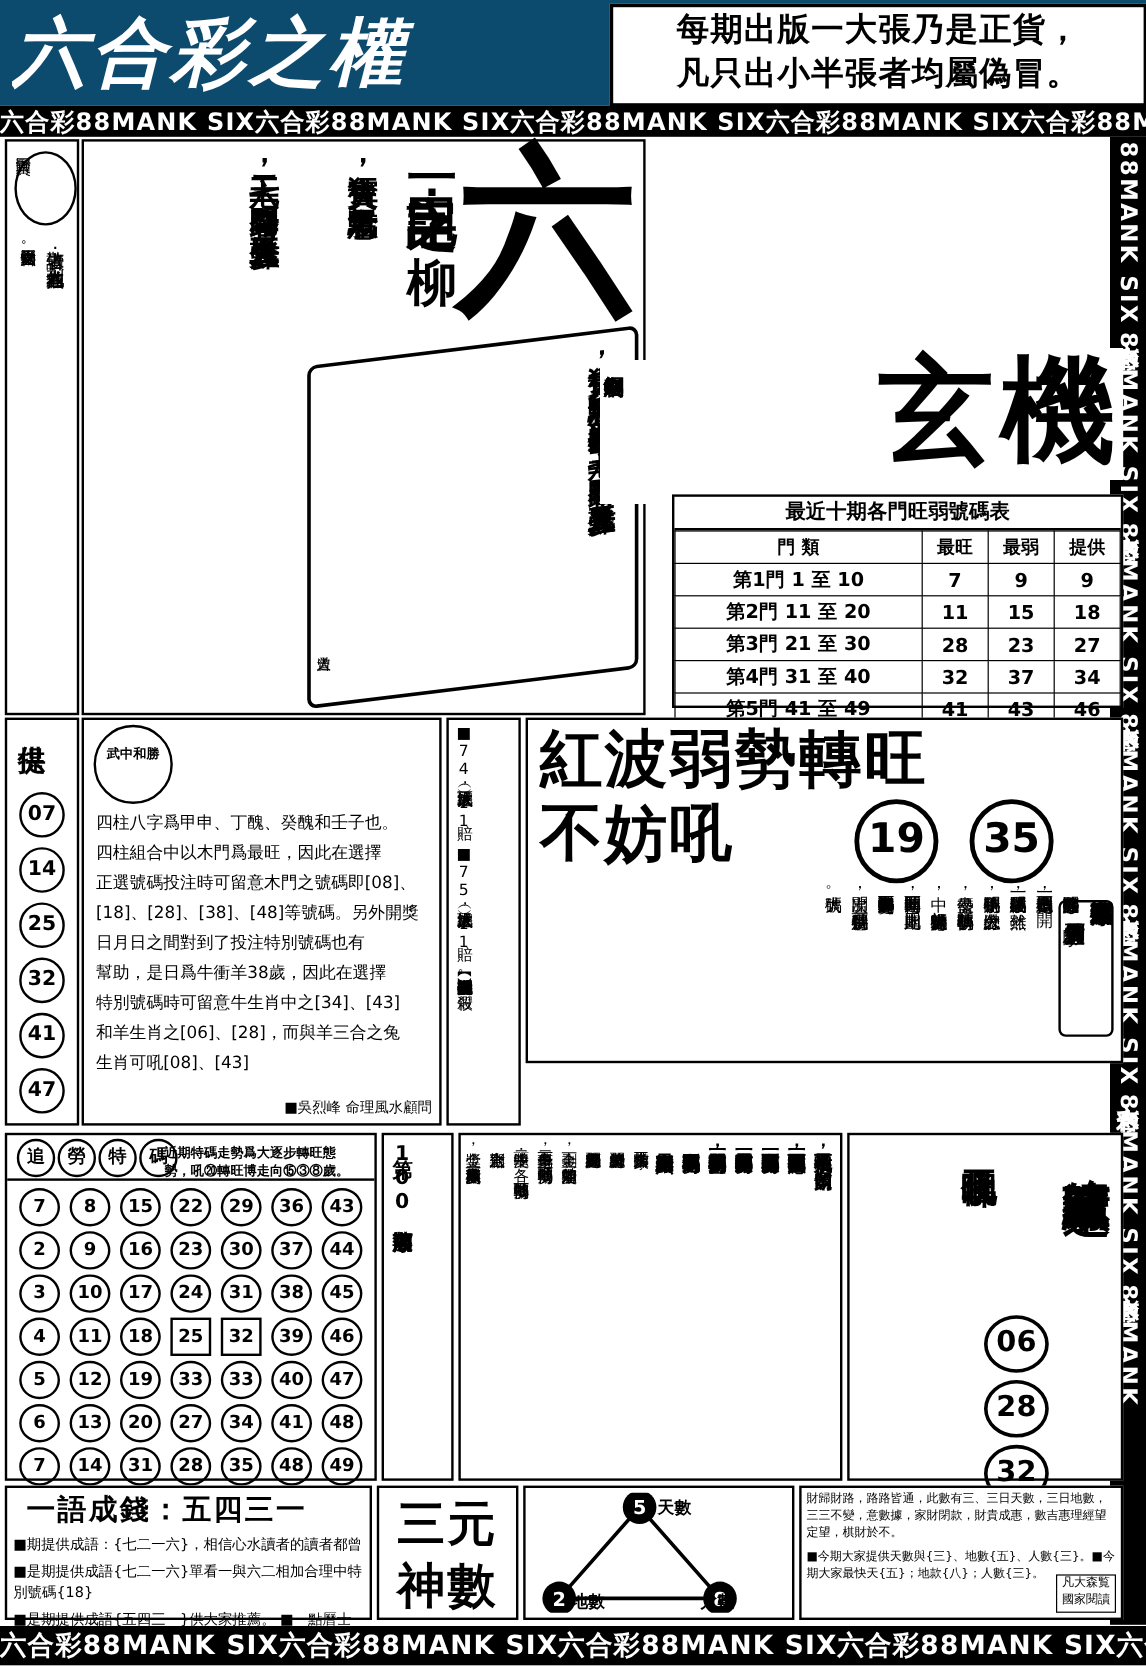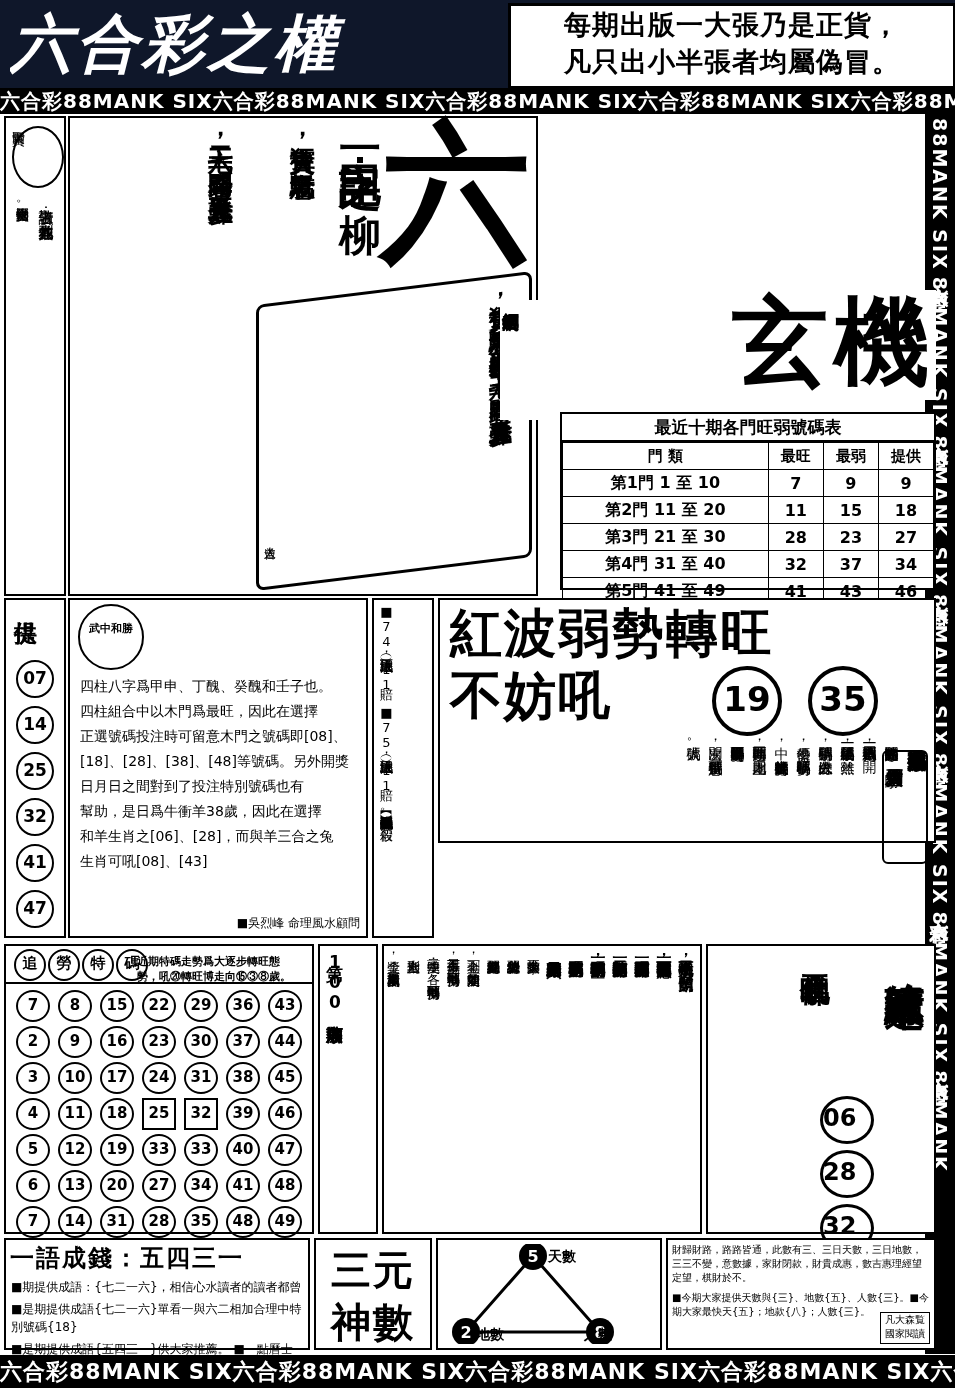--- a/index.html
+++ b/index.html
@@ -1,21 +1,21 @@
 <!DOCTYPE html>
 <html><head>
 <meta charset="utf-8">
 <style>
   html,body{margin:0;padding:0;background:#ffffff;}
   body{width:955px;height:1388px;position:relative;font-family:"DejaVu Sans","Liberation Sans",sans-serif;color:#000;overflow:hidden;}
   .page{position:absolute;inset:0;}
   .b{font-weight:bold;}
 
   
-  .masthead{position:absolute;left:0;top:0;width:955px;height:88px;background:#0f172a;}
+  .masthead{position:absolute;left:0;top:0;width:955px;height:88px;background:#0c4a6e;}
   .mast-logo{position:absolute;left:10px;top:2px;width:500px;height:80px;color:#fff;font-size:62px;font-weight:bold;letter-spacing:4px;font-style:italic;white-space:nowrap;overflow:hidden;font-family:"DejaVu Sans",sans-serif;}
   .mast-box{position:absolute;left:508px;top:3px;width:442px;height:80px;background:#fff;border:3px solid #000;}
   .mast-line{font-size:27px;font-weight:bold;letter-spacing:1px;text-align:center;line-height:37px;white-space:nowrap;}
 
   
   .ticker{position:absolute;left:0;width:955px;height:26px;background:#000;color:#fff;font-size:20px;font-weight:bold;line-height:26px;white-space:nowrap;overflow:hidden;letter-spacing:1px;}
   .ticker.top{top:88px;}
   .ticker.bot{top:1355px;height:33px;line-height:33px;font-size:22px;}
 
   
@@ -69,21 +69,21 @@
   #fs .badge{position:absolute;left:8px;top:4px;width:62px;height:62px;border:2px solid #000;border-radius:50%;}
   #fs .badge span{display:block;text-align:center;font-size:11px;line-height:13px;padding-top:16px;font-weight:bold;}
   #fs .body{position:absolute;left:10px;top:74px;width:280px;font-size:14px;line-height:25px;}
   #fs .sign{position:absolute;right:6px;bottom:4px;font-size:12px;}
 
   
   #note{left:372px;top:598px;width:62px;height:340px;}
   #note .t{writing-mode:vertical-rl;text-orientation:upright;font-size:13px;line-height:17px;padding:4px;}
 
   
-  #redwave{left:438px;top:598px;width:498px;height:245px;}
+  #redwave{left:438px;top:598px;width:498px;height:288px;}
   #redwave .h1{position:absolute;left:10px;top:4px;font-size:52px;font-weight:bold;letter-spacing:2px;line-height:58px;}
   #redwave .h2{position:absolute;left:10px;top:66px;font-size:52px;font-weight:bold;letter-spacing:2px;line-height:58px;}
   #redwave .bignum{width:62px;height:62px;border:4px solid #000;border-radius:50%;text-align:center;line-height:58px;font-size:34px;font-weight:bold;position:absolute;top:66px;}
   #redwave .bignum.a{left:272px;}
   #redwave .bignum.b{left:368px;}
   #redwave .cols{position:absolute;left:8px;top:136px;width:482px;height:198px;display:flex;flex-direction:row-reverse;justify-content:flex-start;}
   #redwave .col{writing-mode:vertical-rl;text-orientation:upright;font-size:14px;line-height:20px;margin-left:2px;max-height:196px;}
   #redwave .colw{writing-mode:vertical-rl;text-orientation:upright;font-size:19px;font-weight:bold;line-height:25px;margin-left:3px;max-height:196px;}
   #redwave .stamp{position:absolute;right:6px;top:150px;width:42px;height:110px;border:2px solid #000;border-radius:6px;}
   #redwave .stamp .s{writing-mode:vertical-rl;text-orientation:upright;font-size:17px;font-weight:bold;line-height:21px;text-align:center;padding-top:4px;}
@@ -109,25 +109,25 @@
   #essay .colb{writing-mode:vertical-rl;text-orientation:upright;font-size:15px;font-weight:bold;line-height:20px;margin-left:2px;max-height:276px;}
 
   #seal2{position:absolute;left:742px;top:966px;width:60px;height:42px;border:2px solid #000;border-radius:4px;}
   #seal2 .s{font-size:15px;font-weight:bold;text-align:center;line-height:38px;}
 
   
   #green{left:706px;top:944px;width:230px;height:290px;}
   #green .hd{position:absolute;right:6px;top:4px;writing-mode:vertical-rl;text-orientation:upright;font-size:40px;font-weight:bold;line-height:46px;letter-spacing:2px;}
   #green .hd2{position:absolute;right:100px;top:6px;writing-mode:vertical-rl;text-orientation:upright;font-size:30px;font-weight:bold;line-height:38px;}
   #green .nums{position:absolute;left:112px;top:150px;}
-  #green .n{width:48px;height:42px;border:3px solid #000;border-radius:50%;text-align:left;line-height:38px;font-size:24px;font-weight:bold;margin-bottom:6px;}
+  #green .n{width:48px;height:42px;border:3px solid #000;border-radius:50%;text-align:center;line-height:38px;font-size:24px;font-weight:bold;margin-bottom:6px;}
 
   
   #bl{left:4px;top:1238px;width:306px;height:112px;}
-  #bl .t1{font-size:24px;font-weight:bold;padding:2px 4px;letter-spacing:2px;}
+  #bl .t1{font-size:24px;font-weight:bold;padding:2px 16px;letter-spacing:2px;}
   #bl .t2{font-size:12px;line-height:18px;padding:2px 5px;}
 
   #bm{left:314px;top:1238px;width:118px;height:112px;}
   #bm .t{font-size:40px;font-weight:bold;line-height:52px;text-align:center;padding-top:4px;letter-spacing:2px;}
 
   #tri{left:436px;top:1238px;width:226px;height:112px;}
   #tri svg{position:absolute;left:10px;top:4px;}
   #tri .lab{position:absolute;font-size:14px;font-weight:bold;}
 
   #br{left:666px;top:1238px;width:270px;height:112px;}
@@ -242,20 +242,21 @@
     <div class="badge">
         <span>武中和勝</span>
       </div>
     <div class="body">
       <div>四柱八字爲甲申、丁醜、癸醜和壬子也。</div>
       <div>四柱組合中以木門爲最旺，因此在選擇</div>
       <div>正選號碼投注時可留意木門之號碼即[08]、</div>
       <div>[18]、[28]、[38]、[48]等號碼。另外開獎</div>
       <div>日月日之間對到了投注特別號碼也有</div>
       <div>幫助，是日爲牛衝羊38歲，因此在選擇</div>
+      <div>特別號碼時可留意牛生肖中之[34]、[43]</div>
       <div>和羊生肖之[06]、[28]，而與羊三合之兔</div>
       <div>生肖可吼[08]、[43]</div>
     </div>
     <div class="sign">■吳烈峰 命理風水顧問</div>
   </div>
 
   <div class="blk" id="note">
     <div class="t">■74注（或以下）大細玩法，1賠1。■75注（或以上）大細玩法，1賠1。【投出七個號碼總和】抵以特別號碼計算。假殺</div>
   </div>
 

